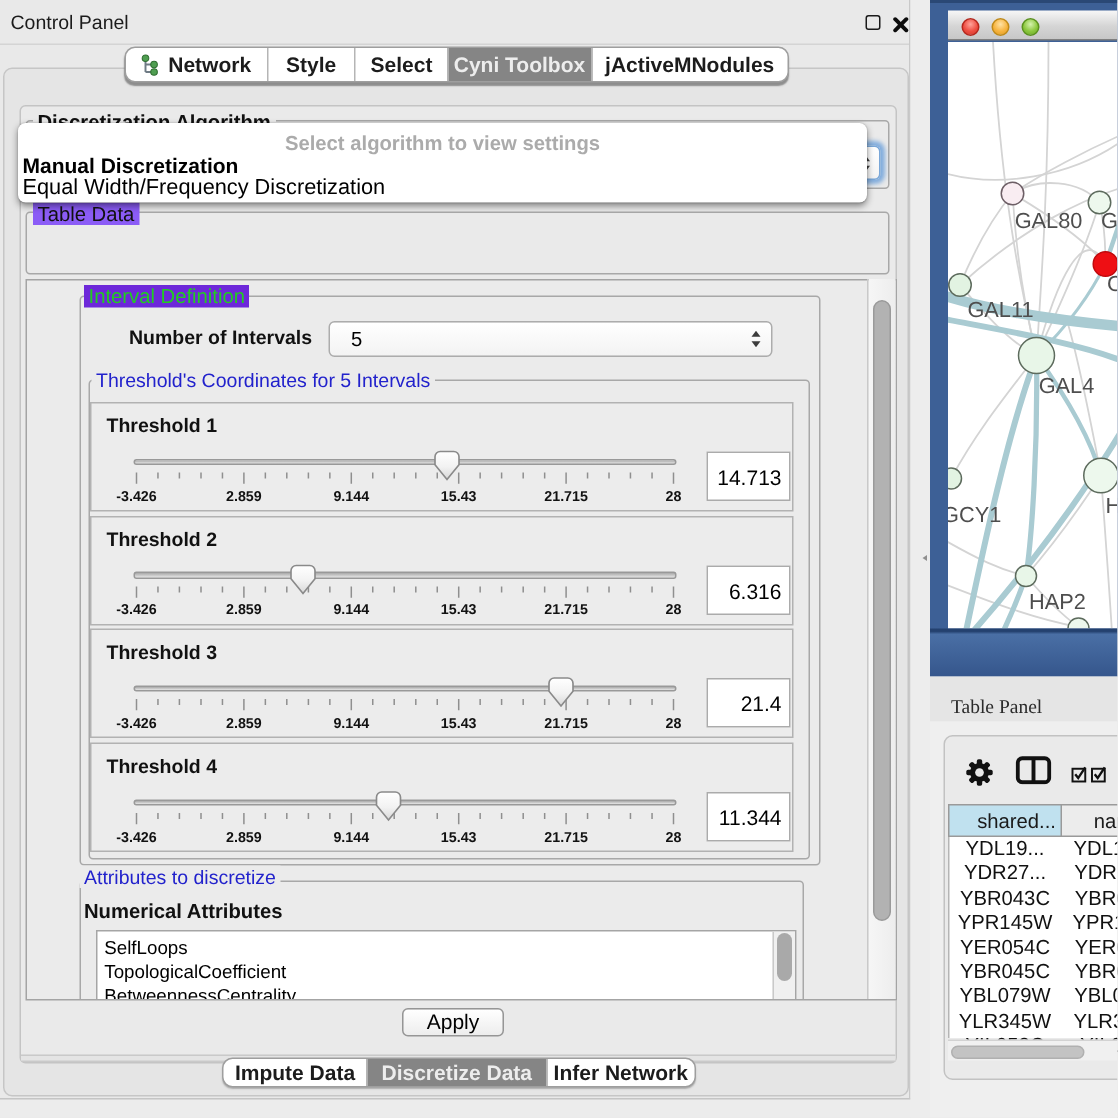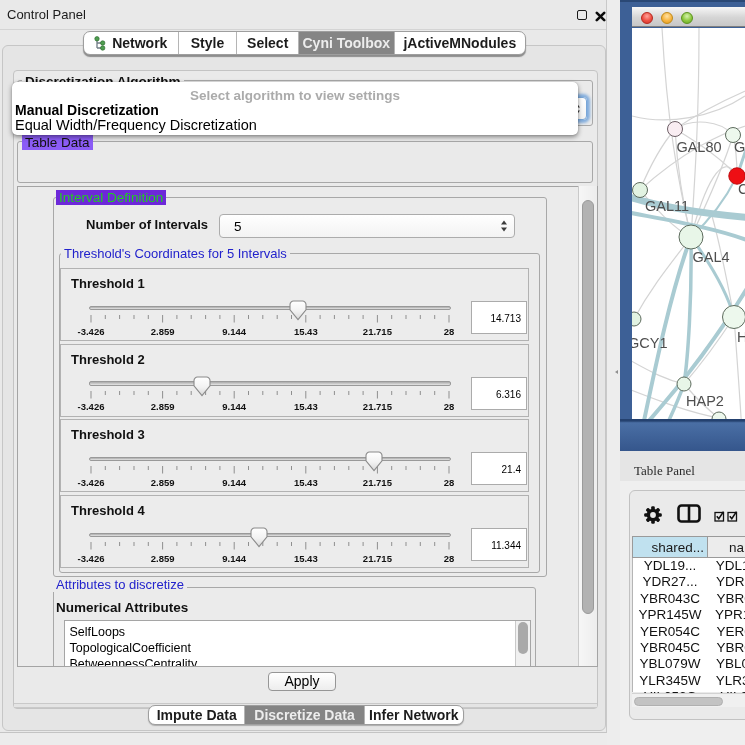--- a/index.html
+++ b/index.html
@@ -58,21 +58,21 @@
 .tbox { position:absolute; left:60px; width:469px; height:73px;
         border:1px solid #b2b2b2; background:#ececec; }
 .tlab { position:absolute; left:10px; top:7px; font-size:13px; font-weight:bold; color:#111; }
 .ticks { position:absolute; left:0; top:0; }
 .track { position:absolute; left:28px; top:36.5px; width:362px; height:4.5px; border-radius:2px;
          background:linear-gradient(#a9a9a9,#e6e6e6); border:1px solid #999999; }
 .thumb { position:absolute; top:31px; width:18px; height:21px; }
 .tlabels span { position:absolute; top:56.5px; width:36px; text-align:center;
                 font-size:9.5px; font-weight:bold; color:#111; }
 .vbox { position:absolute; left:410px; top:32px; width:56px; height:33px; background:#fff;
-        border:1px solid #ababab; font-size:10px; color:#000; text-align:right;
+        border:1px solid #ababab; font-size:14px; color:#000; text-align:right;
         line-height:33px; padding-right:5px; }
 
 
 #popup { position:absolute; left:12px; top:82px; width:566px; height:53px; background:#fff;
          border-radius:5px; box-shadow:0 2px 5px rgba(0,0,0,.45), 0 0 1px rgba(0,0,0,.3); }
 #popup .p1 { position:absolute; left:0; right:0; top:6px; text-align:center;
              font-size:13.5px; font-weight:bold; color:#ababab; }
 #popup .p2 { position:absolute; left:3px; top:20px; font-size:14px; font-weight:bold; color:#000; }
 #popup .p3 { position:absolute; left:3px; top:35px; font-size:14.5px; color:#000; }
 

